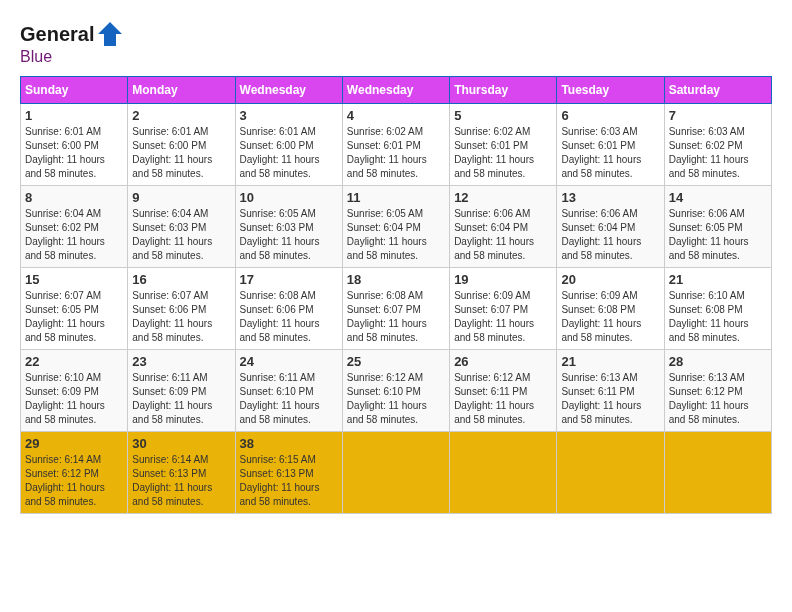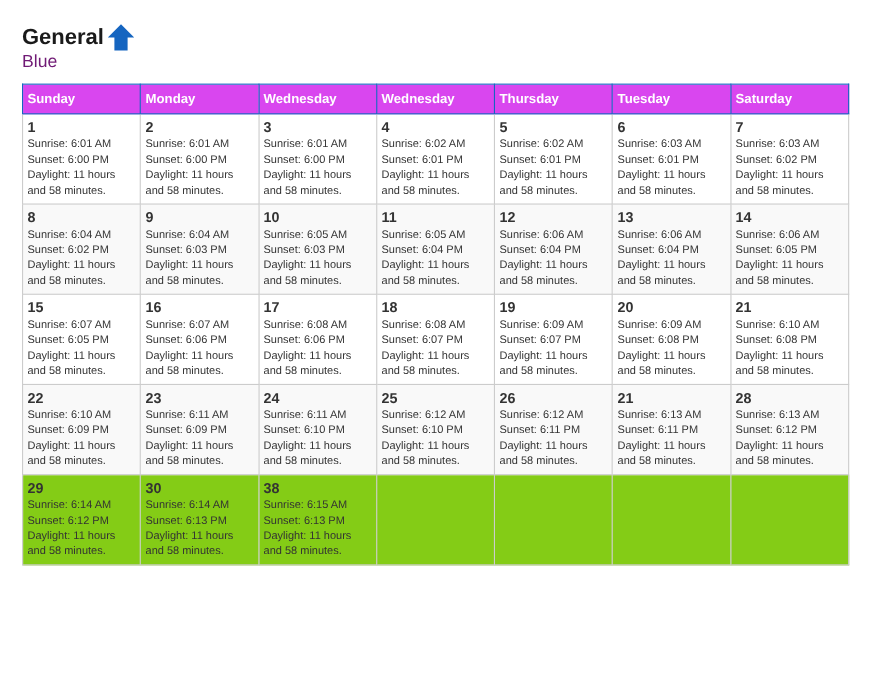--- a/index.html
+++ b/index.html
@@ -65,21 +65,21 @@
     }
     .day-info {
       font-size: 10px;
       color: #333;
       line-height: 1.4;
     }
     .empty-cell {
       background: #fff;
     }
     tbody tr:last-child td {
-      background: #84cc16;
+      background: #eab308;
     }
   </style>
 </head>
 <body>
 
 <div class="header">
   <div class="logo">
     <div>
       <div style="display:flex;align-items:center;">
         <div style="font-size:20px;font-weight:bold;color:#333;line-height:1.1;">

